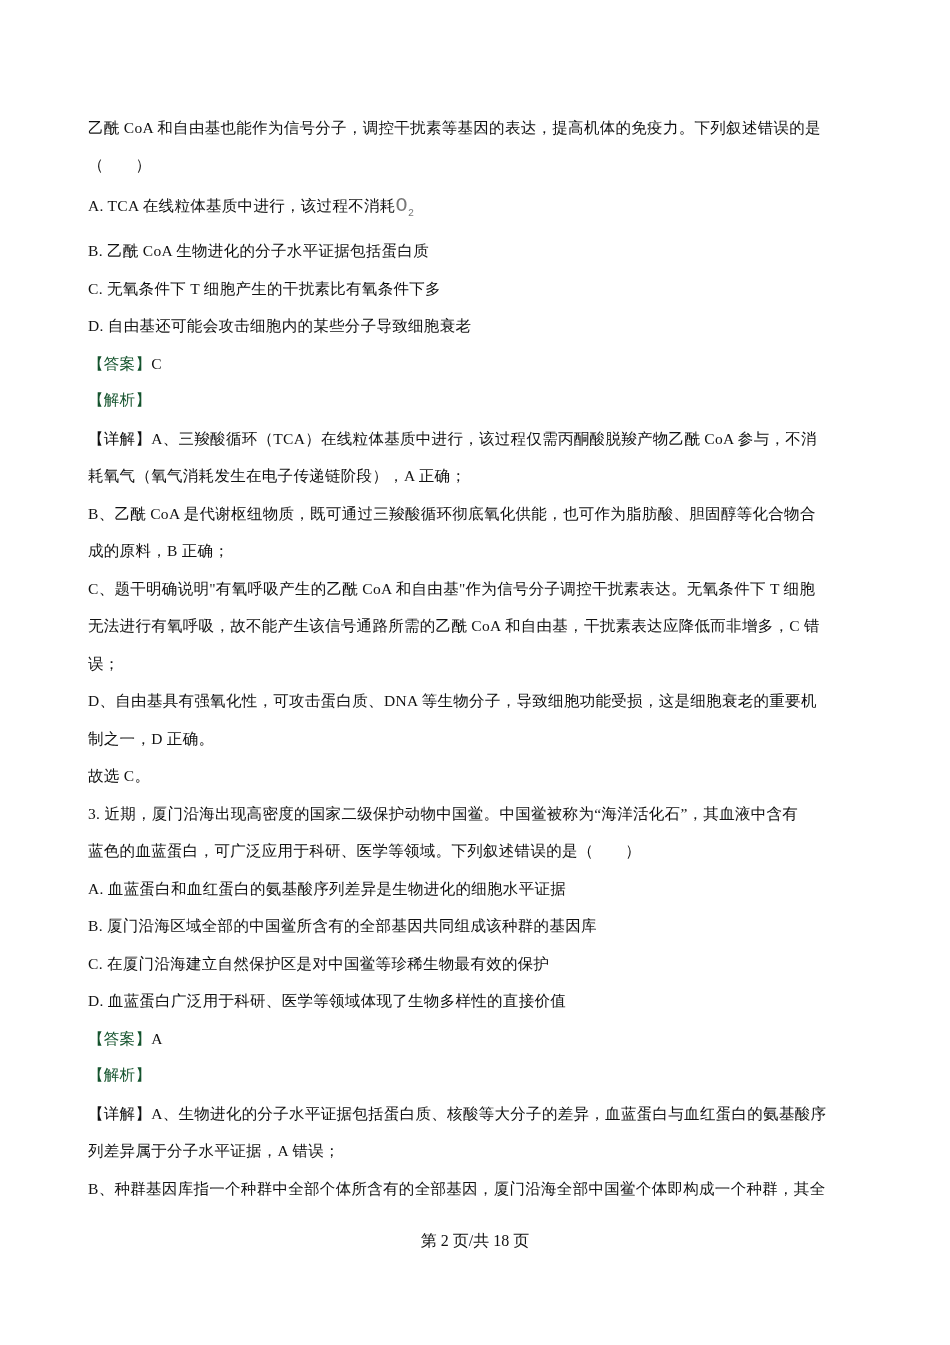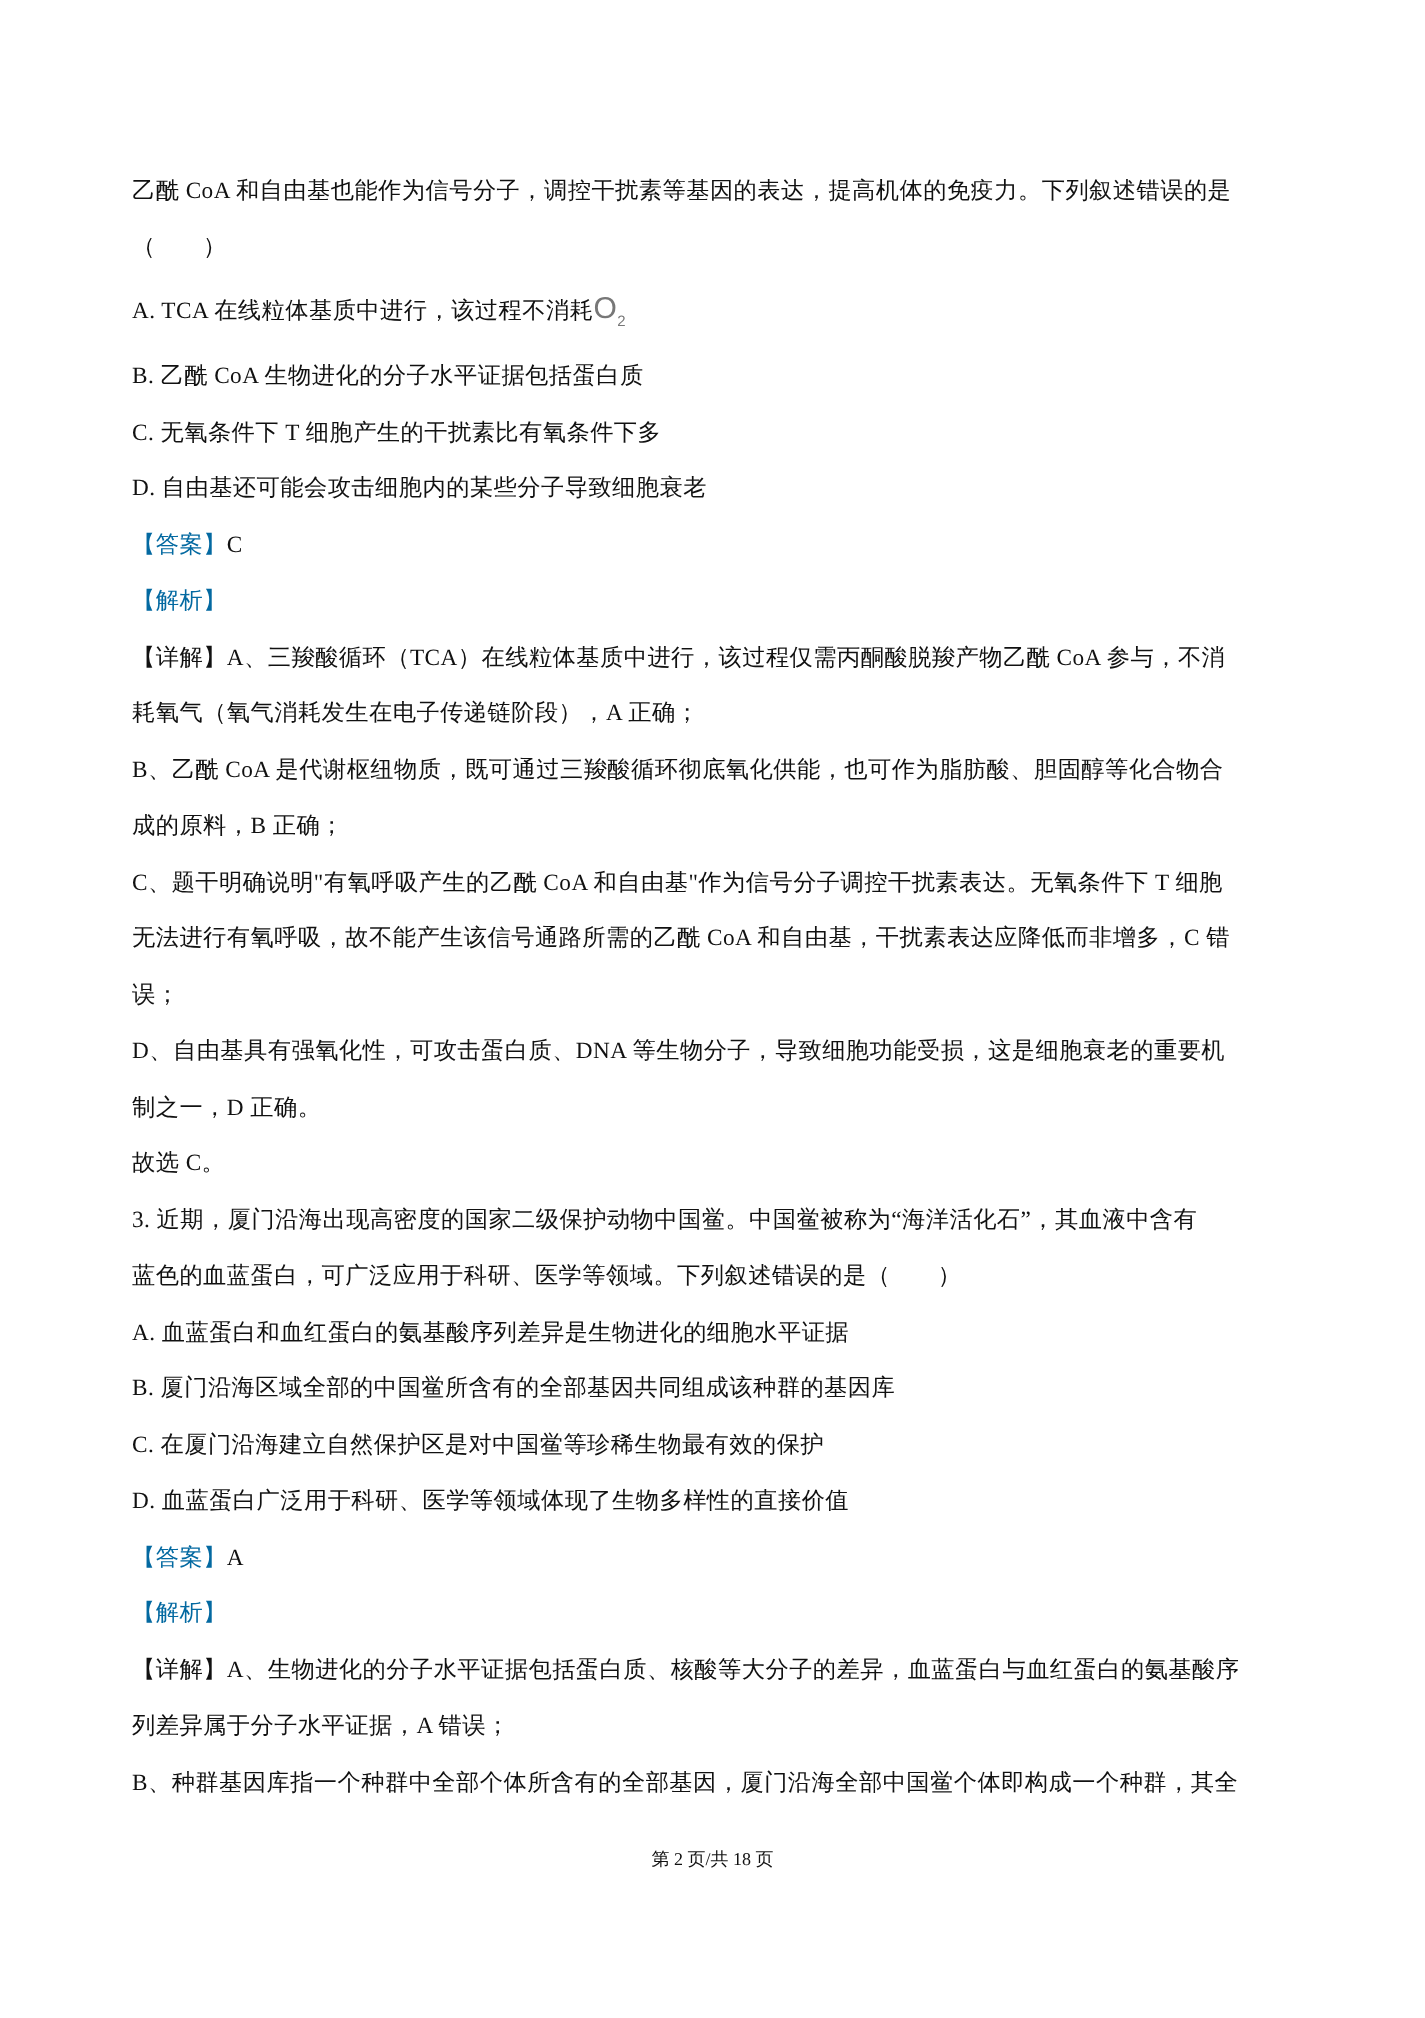--- a/index.html
+++ b/index.html
@@ -1,23 +1,23 @@
 <!DOCTYPE html>
 <html><head>
 <meta charset="utf-8">
 <style>
   html, body { margin: 0; padding: 0; background: #ffffff; }
   body { width: 950px; height: 1345px; position: relative; overflow: hidden;
          font-family: "Liberation Serif", "DejaVu Serif", serif; color: #111; }
   .page { position: absolute; left: 0; top: 0; width: 950px; height: 1100px; }
   .line { position: absolute; left: 88px; font-size: 15.5px; line-height: 20px; white-space: nowrap; letter-spacing: 0.3px; }
-  .tag { color: #0369a1; font-family: Liberation Mono, monospace; }
-  .o2 { color: #777; font-family: Liberation Sans, sans-serif; font-size: 20px; }
+  .tag { color: #14532d; font-family: Liberation Mono, monospace; }
+  .o2 { color: #777; font-family: Liberation Mono, monospace; font-size: 20px; }
   .o2 sub { font-size: 10px; }
-  .footer { position: absolute; top: 1231px; left: 0; width: 950px; text-align: center; font-size: 12px; }
+  .footer { position: absolute; top: 1231px; left: 0; width: 950px; text-align: center; font-size: 16px; }
 </style>
 </head>
 <body>
 
 <div class="page">
 
   <div class="line" style="top:118px">乙酰 CoA 和自由基也能作为信号分子，调控干扰素等基因的表达，提高机体的免疫力。下列叙述错误的是</div>
   <div class="line" style="top:155px">（　　）</div>
 
   <div class="line" style="top:196px">

